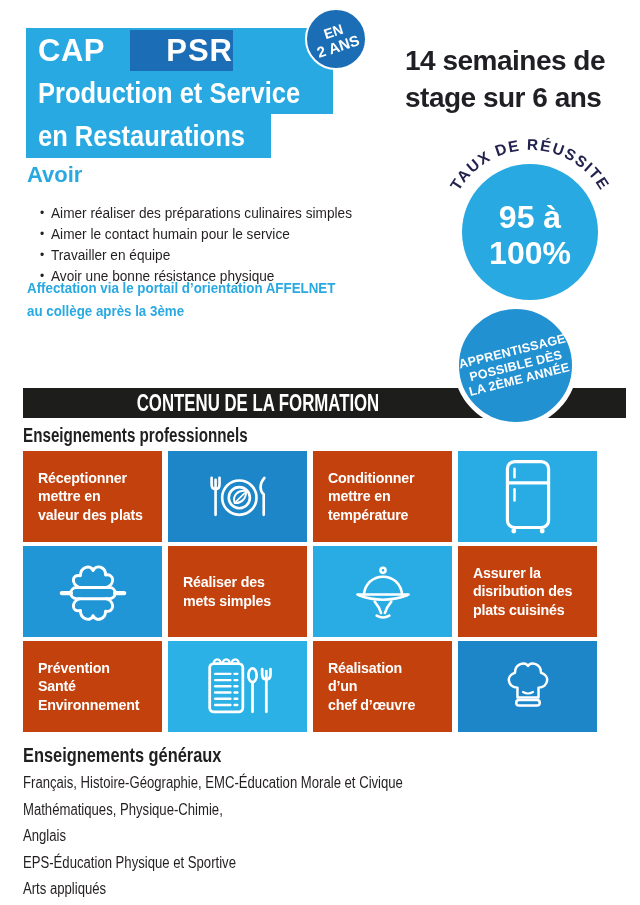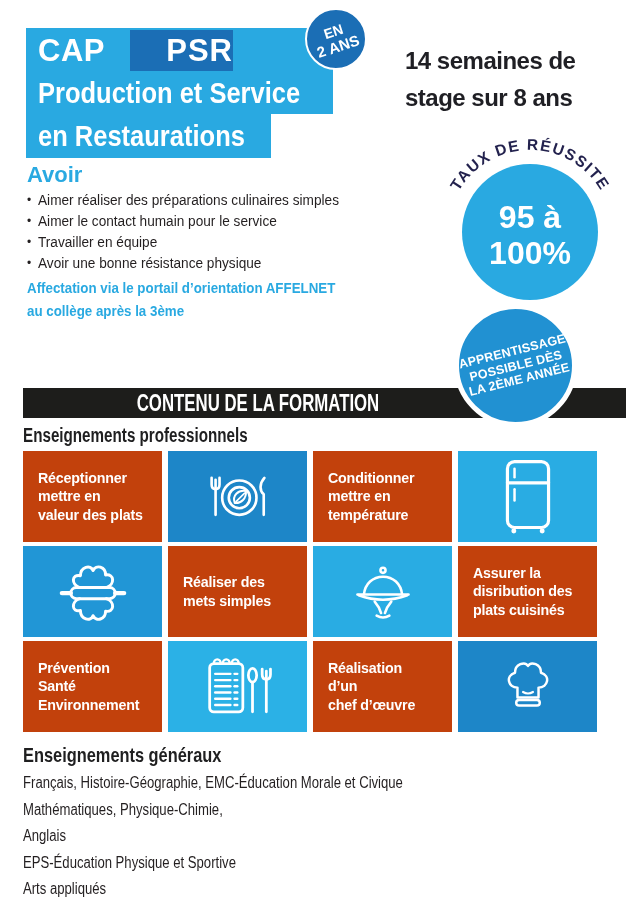--- a/index.html
+++ b/index.html
@@ -21,28 +21,28 @@
   #t-line2{top:114px;height:44px}
 
   
   #en2-badge{left:305px;top:8px;width:58px;height:58px;border-radius:50%;background:#1B6EB5;
              border:2px solid #fff;z-index:3;display:flex;align-items:center;justify-content:center}
   #en2-badge .rot{transform:rotate(-18deg);text-align:center;color:#fff;font-weight:700;line-height:15px}
   #en2-badge .l1{font-size:14px}
   #en2-badge .l2{font-size:15px}
 
   
-  #stage-text{left:405px;top:42px;font-size:24px;font-weight:700;color:#1F1F24;line-height:37px;letter-spacing:-.5px}
+  #stage-text{left:405px;top:42px;font-size:28px;font-weight:700;color:#1F1F24;line-height:37px;letter-spacing:-.5px}
 
   
   #taux-svg{left:442px;top:128px}
 
   
   #profil-heading{left:27px;top:162px;font-size:22px;font-weight:700;color:#29A9E1}
-  #profil-bullets{left:27px;top:190px;list-style:none;margin:0;padding:0}
+  #profil-bullets{left:27px;top:190px;list-style:none;margin:13px;padding:0}
   #profil-bullets li{font-size:15.5px;line-height:20px;color:#231F20;white-space:nowrap}
   #profil-bullets li::before{content:"•";font-size:12px;margin-right:7px;position:relative;top:-1px}
   #profil-bullets li .sq{transform:scaleX(.88)}
   #profil-note{left:27px;top:277px;font-weight:700;color:#29A9E1;font-size:15.5px;line-height:22.5px}
   #profil-note .sq{transform:scaleX(.86)}
 
   
   #appr-badge{left:454px;top:304px;width:113px;height:113px;border-radius:50%;background:#2191D2;
               border:5px solid #fff;z-index:3;display:flex;align-items:center;justify-content:center}
   #appr-badge .rot{transform:rotate(-14deg);text-align:center;color:#fff;font-weight:700;
@@ -87,21 +87,21 @@
 
 <div id="en2-badge" class="abs">
   <div class="rot">
     <div class="l1">EN</div>
     <div class="l2">2 ANS</div>
   </div>
 </div>
 
 <div id="stage-text" class="abs">
   <div>14 semaines de</div>
-  <div>stage sur 8 ans</div>
+  <div>stage sur 6 ans</div>
 </div>
 
 <svg id="taux-svg" class="abs" width="180" height="190" viewBox="0 0 180 190">
   <path id="tauxArc" d="M 6 104 A 82 82 0 0 1 170 104" fill="none" stroke="none"></path>
   <circle cx="88" cy="104" r="68" fill="#29A9E1"></circle>
   <text font-size="15.5" font-weight="700" fill="#23224E" letter-spacing="1.5">
     <textPath href="#tauxArc" startOffset="50%" text-anchor="middle">TAUX DE RÉUSSITE</textPath>
   </text>
   <text x="88" y="100" text-anchor="middle" font-size="32" font-weight="700" fill="#fff">95 à</text>
   <text x="88" y="136" text-anchor="middle" font-size="32" font-weight="700" fill="#fff">100%</text>

